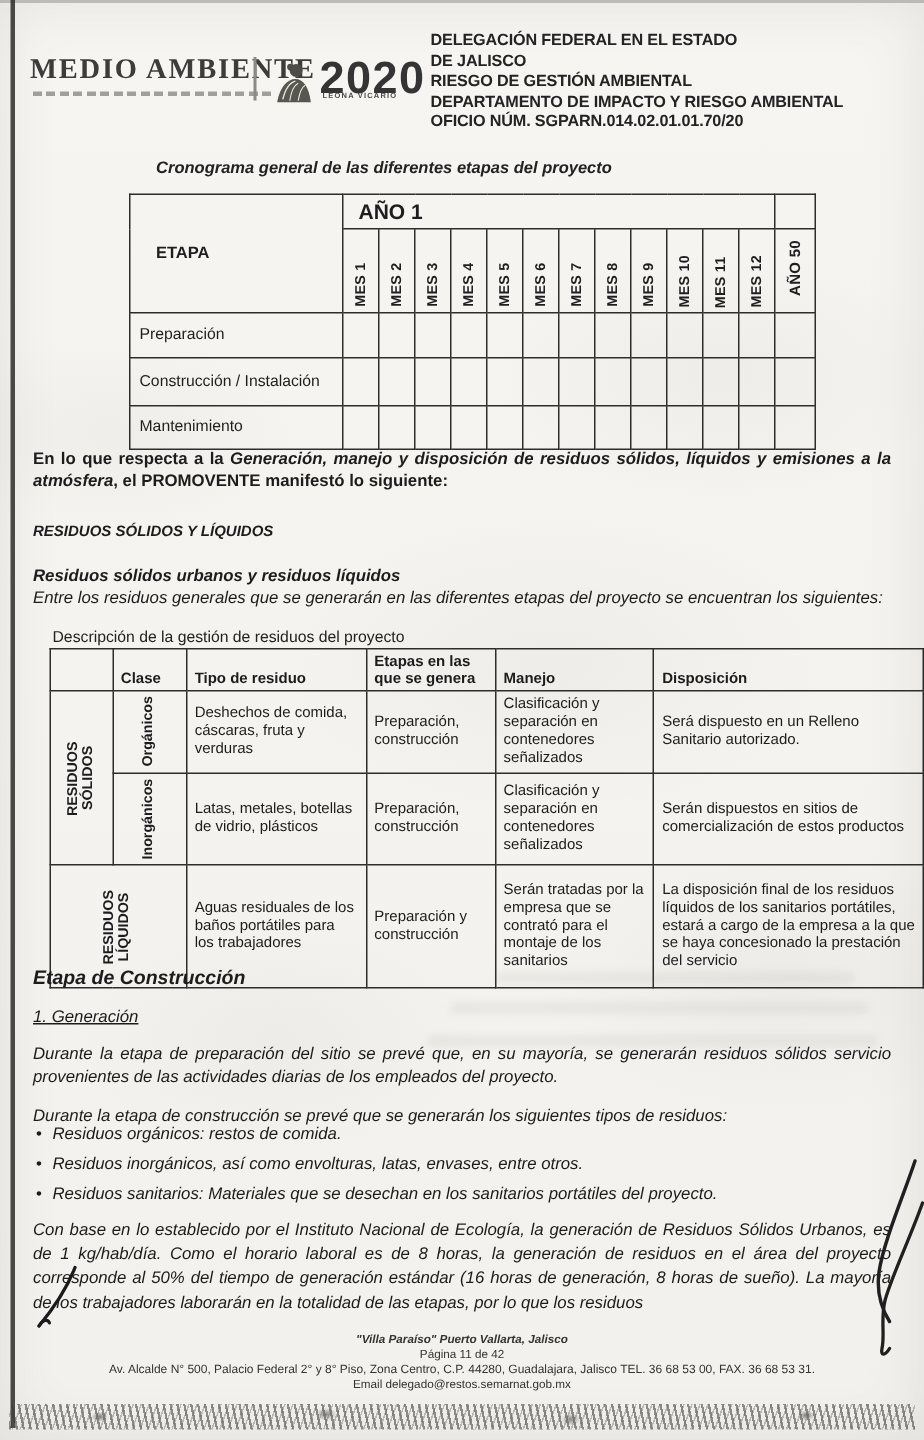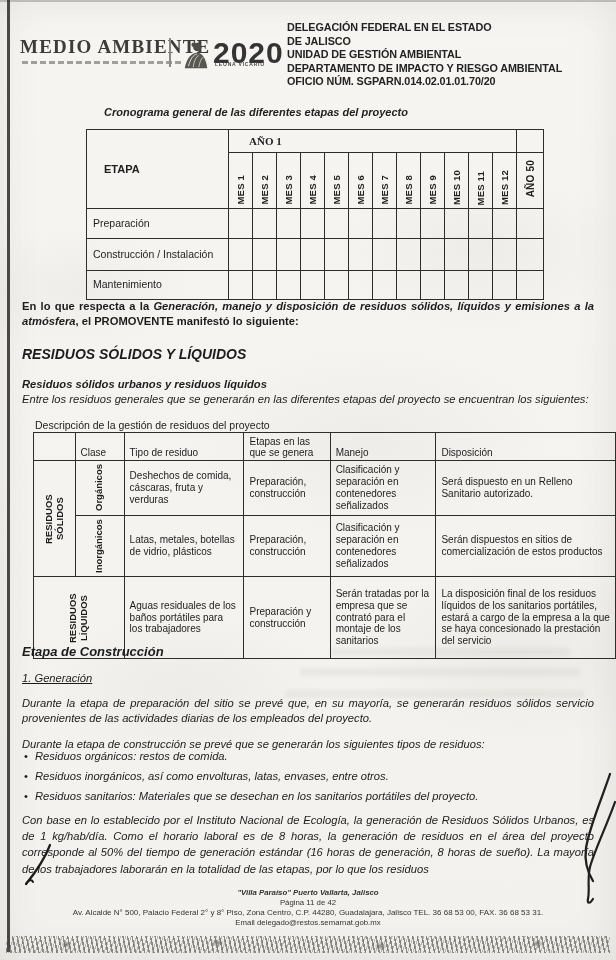--- a/index.html
+++ b/index.html
@@ -33,50 +33,50 @@
              font-size:11px;font-weight:bold;font-style:italic;color:#222;}
 
   
   table{border-collapse:collapse;}
   td{border:1.6px solid #2d2d2b;}
 
   
   .cronograma{position:absolute;left:86px;top:129px;table-layout:fixed;}
   .cronograma td{padding:0;font-size:10.5px;color:#1e1e1e;background:transparent;}
   .cronograma .etapa-cell{width:124px;font-weight:bold;font-size:11px;vertical-align:middle;padding-left:17px;}
-  .cronograma .ano1-cell{font-weight:bold;font-size:11px;padding-left:20px;height:22px;vertical-align:middle;font-family:Liberation Serif, serif;}
+  .cronograma .ano1-cell{font-weight:bold;font-size:14px;padding-left:10px;height:22px;vertical-align:middle;}
   .cronograma .mes-cell{width:23px;height:55px;}
   .cronograma .ano50-cell{width:26px;}
   .cronograma .stage-cell{padding:2px 0 2px 6px;vertical-align:middle;line-height:11.5px;}
   .vb{display:flex;justify-content:center;align-items:flex-end;height:100%;padding-bottom:3px;box-sizing:border-box;}
   .vt{writing-mode:vertical-rl;transform:rotate(180deg);white-space:nowrap;
       font-size:9.5px;font-weight:bold;letter-spacing:.2px;color:#1e1e1e;}
   .vt.big{font-size:10px;}
   .row-prep td{height:25px;} .row-cons td{height:27px;} .row-mant td{height:24px;}
 
   
   .waste-caption{position:absolute;left:35px;top:419px;font-size:10.5px;color:#222;}
   .waste{position:absolute;left:33px;top:432px;table-layout:fixed;}
   .waste td{font-size:10px;line-height:11.9px;padding:2px 5px 2px 5px;vertical-align:middle;color:#1c1c1c;}
-  .waste .hdr{font-weight:normal;vertical-align:bottom;padding-bottom:2px;height:23px;line-height:11px;margin-top:32px;}
+  .waste .hdr{font-weight:bold;vertical-align:bottom;padding-bottom:2px;height:23px;line-height:11px;margin-top:32px;}
   .c-group{width:32px;} .c-clase{width:40px;} .c-tipo{width:117px;}
   .c-etapas{width:78px;} .c-manejo{width:100px;} .c-disp{width:183px;}
   .r1 td{height:47px;} .r2 td{height:50px;} .r3 td{height:77px;}
   .vbc{display:flex;justify-content:center;align-items:center;height:100%;}
   .vt2{writing-mode:vertical-rl;transform:rotate(180deg);text-align:center;
        font-size:9.5px;font-weight:bold;line-height:10.5px;color:#1c1c1c;}
   .len50{height:50px;word-break:break-all;}
   .len56{height:56px;word-break:break-all;}
   .len62{height:62px;}
   .len64{height:64px;}
 
   
   .para{position:absolute;left:22px;width:572px;font-size:11.2px;line-height:15px;text-align:justify;color:#1c1c1c;} .i{font-style:italic;} .u{text-decoration:underline;}
   .intro{top:299px;font-weight:bold;}
-  .sec-title{top:347px;font-weight:bold;font-style:italic;font-size:14px;}
+  .sec-title{top:347px;font-weight:bold;font-style:italic;font-size:10px;}
   .sub-title{top:377px;font-weight:bold;font-style:italic;}
   .sub-text{top:392px;font-style:italic;}
   .cons-title{top:644px;font-weight:bold;font-style:italic;font-size:13px;}
   .gen-title{top:671px;font-style:italic;}
   .p1{top:696px;font-style:italic;}
   .p2{top:737px;font-style:italic;}
   .bullets{position:absolute;left:24px;top:750px;width:566px;list-style:none;margin:0;padding:0;
            font-size:11.2px;font-style:italic;color:#1c1c1c;}
   .bullets li{margin-bottom:7px;line-height:13px;}
   .bullets li::before{content:"\2022";margin-right:7px;font-style:normal;}
@@ -120,21 +120,21 @@
     <path d="M4,30 C6,19 11.5,13.5 17,13.5 C22.5,13.5 26.5,19 28,30 Z" fill="#57564f"></path>
     <path d="M8,28 C10,20 13,16 17,15" stroke="#e8e6e0" stroke-width="1" fill="none"></path>
     <path d="M13,29 C14,22 16,18 19,16.5" stroke="#e8e6e0" stroke-width="0.8" fill="none"></path>
     <path d="M19,29 C20,23 22,19 24,18" stroke="#e8e6e0" stroke-width="0.8" fill="none"></path>
   </svg>
   <div class="emblem-year">2020</div>
   <div class="emblem-caption">LEONA VICARIO</div>
   <div class="office-block">
     <div>DELEGACIÓN FEDERAL EN EL ESTADO</div>
     <div>DE JALISCO</div>
-    <div>UNIDAD DE GESTIÓN AMBIENTAL</div>
+    <div>RIESGO DE GESTIÓN AMBIENTAL</div>
     <div>DEPARTAMENTO DE IMPACTO Y RIESGO AMBIENTAL</div>
     <div>OFICIO  NÚM. SGPARN.014.02.01.01.70/20</div>
   </div>
 
   <div class="doc-title">Cronograma general de las diferentes etapas del proyecto</div>
 
   <table class="cronograma">
     <tbody>
         <tr>
       <td class="etapa-cell" rowspan="2">ETAPA</td>

